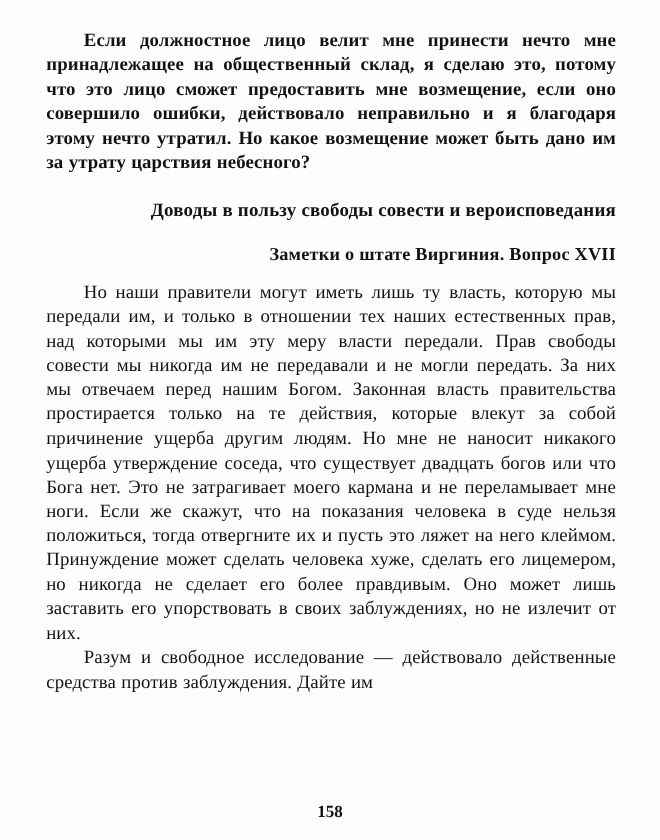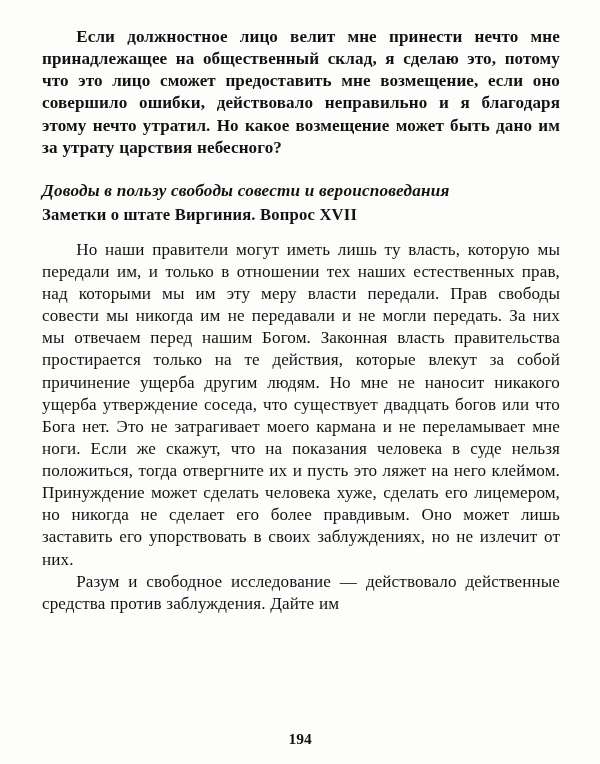--- a/index.html
+++ b/index.html
@@ -29,33 +29,32 @@
     text-indent: 2.0em;
     margin: 0 0 0 0;
     letter-spacing: 0.1px;
     word-spacing: 0.4px;
     color: #121212;
   }
   .para.bold {
     font-weight: bold;
   }
   .section-title {
-    font-style: italic;
     font-weight: bold;
     font-size: 17.2px;
-    text-align: left;
+    text-align: right;
     margin: 22px 0 0 0;
     letter-spacing: 0.2px;
     color: #121212;
   }
   .sub-title {
     font-weight: bold;
     font-size: 16.6px;
-    text-align: left;
-    margin: 4px 0 14px 0;
+    text-align: right;
+    margin: 20px 0 14px 0;
     letter-spacing: 0.2px;
     color: #121212;
   }
   .page-number {
     position: absolute;
     left: 0;
     right: 0;
     bottom: 16px;
     text-align: center;
     font-weight: bold;
@@ -72,15 +71,15 @@
 
 
   <div class="section-title">Доводы в пользу свободы совести и вероисповедания</div>
 
   <div class="sub-title">Заметки о штате Виргиния. Вопрос XVII</div>
 
   <p class="para">Но наши правители могут иметь лишь ту власть, которую мы передали им, и только в отношении тех наших естественных прав, над которыми мы им эту меру власти передали. Прав свободы совести мы никогда им не передавали и не могли передать. За них мы отвечаем перед нашим Богом. Законная власть правительства простирается только на те действия, которые влекут за собой причинение ущерба другим людям. Но мне не наносит никакого ущерба утверждение соседа, что существует двадцать богов или что Бога нет. Это не затрагивает моего кармана и не переламывает мне ноги. Если же скажут, что на показания человека в суде нельзя положиться, тогда отвергните их и пусть это ляжет на него клеймом. Принуждение может сделать человека хуже, сделать его лицемером, но никогда не сделает его более правдивым. Оно может лишь заставить его упорствовать в своих заблуждениях, но не излечит от них.</p>
 
   <p class="para">Разум и свободное исследование — действовало действенные средства против заблуждения. Дайте им</p>
 
-  <div class="page-number">194</div>
+  <div class="page-number">158</div>
 
 </div>
 
 </body></html>

